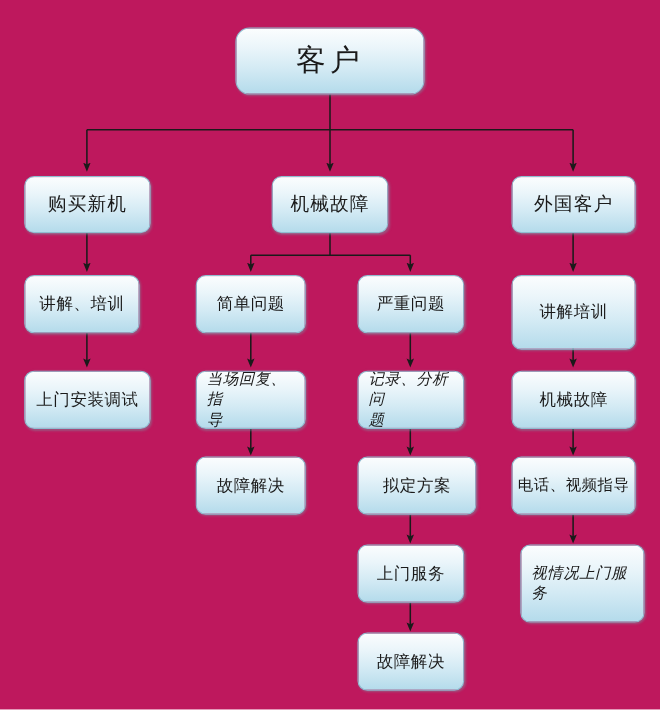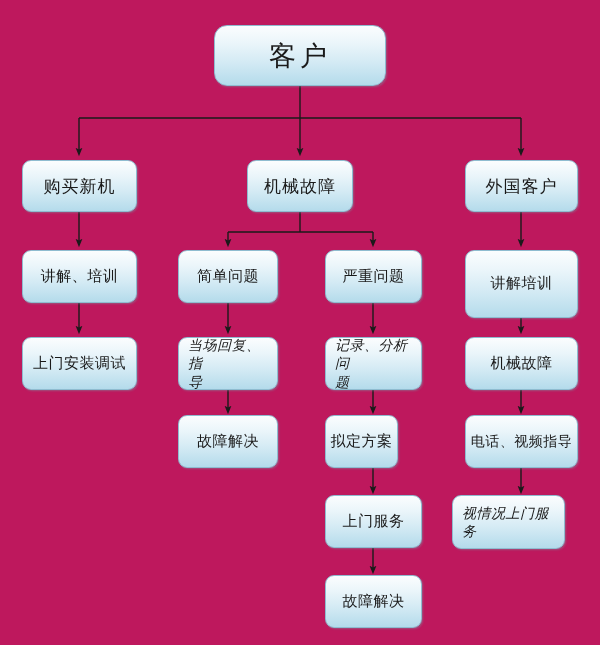--- a/index.html
+++ b/index.html
@@ -114,21 +114,21 @@
   </div>
 
   <div class="node lvl1-node" style="left:247px; top:160px; width:106px; height:52px;">
     <span class="node-label">机械故障</span>
   </div>
 
   <div class="node lvl1-node" style="left:465px; top:160px; width:113px; height:52px;">
     <span class="node-label">外国客户</span>
   </div>
 
-  <div class="node lvl2-node" style="left:22px; top:250px; width:115px; height:53px;">
+  <div class="node lvl2-node" style="left:22px; top:250px; width:105px; height:53px;">
     <span class="node-label">讲解、培训</span>
   </div>
 
   <div class="node lvl2-node" style="left:22px; top:337px; width:115px; height:53px;">
     <span class="node-label">上门安装调试</span>
   </div>
 
   <div class="node lvl2-node" style="left:178px; top:250px; width:100px; height:53px;">
     <span class="node-label">简单问题</span>
   </div>
@@ -144,21 +144,21 @@
 
   <div class="node lvl2-node" style="left:325px; top:250px; width:97px; height:53px;">
     <span class="node-label">严重问题</span>
   </div>
 
   <div class="node small-node two-line" style="left:325px; top:337px; width:97px; height:53px;">
     <span class="node-label">记录、分析问
 题</span>
   </div>
 
-  <div class="node lvl2-node" style="left:325px; top:415px; width:73px; height:53px;">
+  <div class="node lvl2-node" style="left:325px; top:415px; width:108px; height:53px;">
     <span class="node-label">拟定方案</span>
   </div>
 
   <div class="node lvl2-node" style="left:325px; top:495px; width:97px; height:53px;">
     <span class="node-label">上门服务</span>
   </div>
 
   <div class="node lvl2-node" style="left:325px; top:575px; width:97px; height:53px;">
     <span class="node-label">故障解决</span>
   </div>
@@ -168,18 +168,18 @@
   </div>
 
   <div class="node lvl2-node" style="left:465px; top:337px; width:113px; height:53px;">
     <span class="node-label">机械故障</span>
   </div>
 
   <div class="node small-node" style="left:465px; top:415px; width:113px; height:53px;">
     <span class="node-label">电话、视频指导</span>
   </div>
 
-  <div class="node small-node two-line" style="left:452px; top:495px; width:113px; height:54px;">
+  <div class="node small-node two-line" style="left:473px; top:495px; width:113px; height:71px;">
     <span class="node-label">视情况上门服
 务</span>
   </div>
 
 </div>
 
 </body></html>

